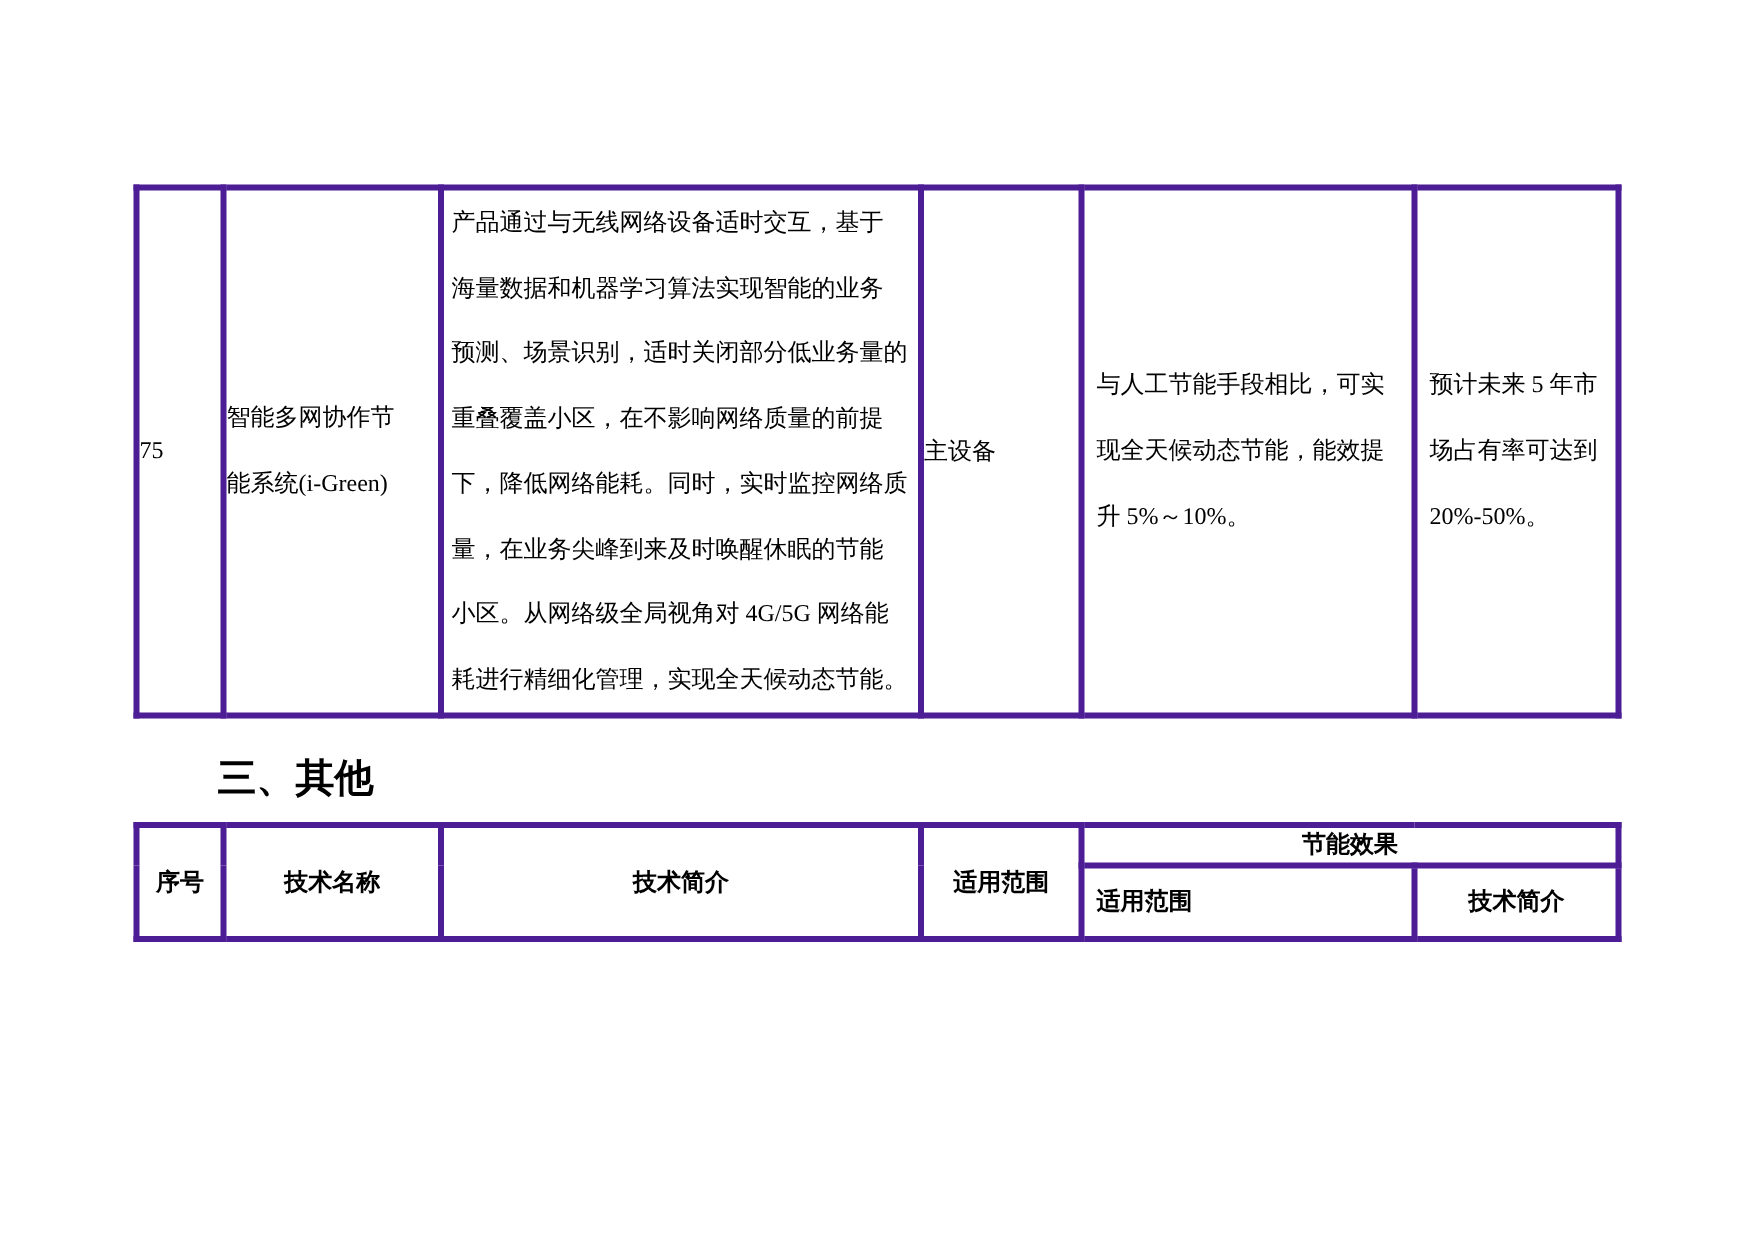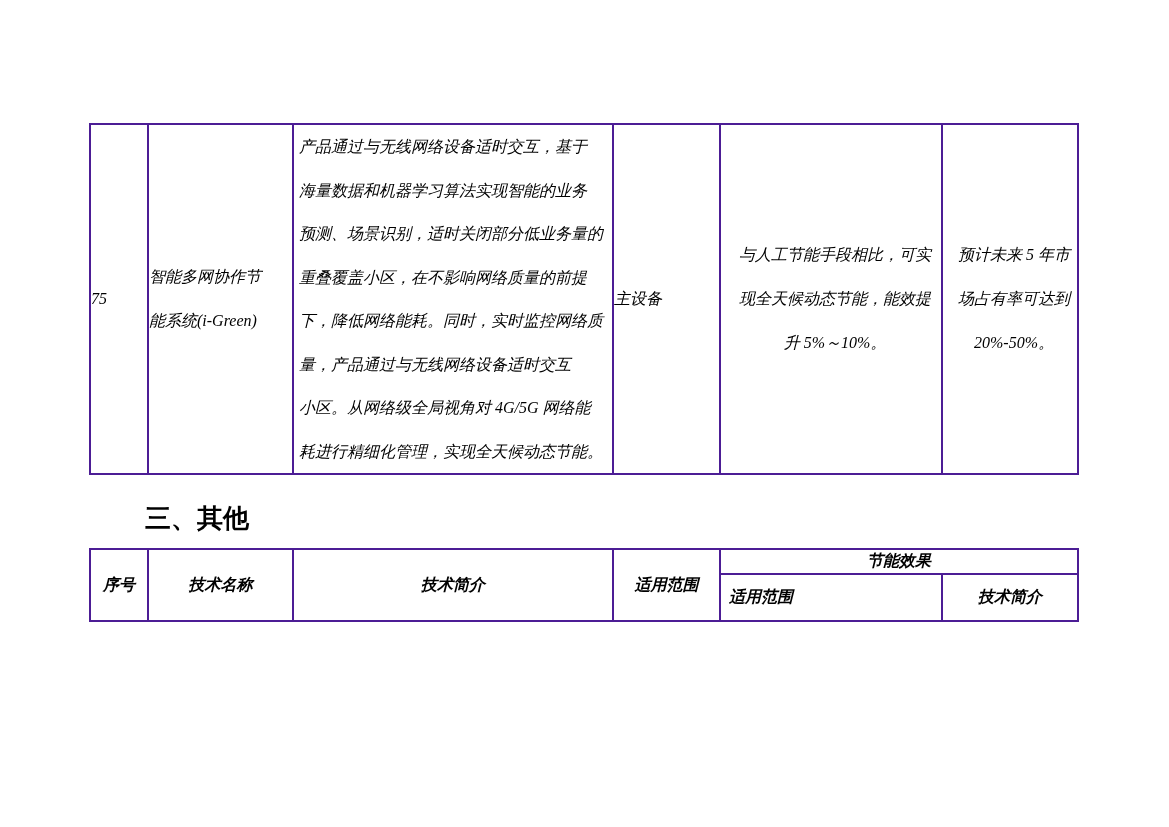--- a/index.html
+++ b/index.html
@@ -13,35 +13,34 @@
     overflow: hidden;
   }
   table.doc-table {
     position: absolute;
     border-collapse: collapse;
     table-layout: fixed;
     width: 988px;
     left: 89px;
   }
   .doc-table td, .doc-table th {
-    border: 2px solid #4c1d95;
+    border: 4px solid #4c1d95;
     padding: 0;
     vertical-align: middle;
     font-size: 16px;
     font-weight: normal;
     overflow: hidden;
-    font-style: italic;
   }
   
   .t1 { top: 123px; height: 350px; }
   .t1 td { height: 348px; }
   .cell-center { text-align: left; }
   .tline { line-height: 44px; white-space: nowrap; }
   .intro-cell .tline { line-height: 43.5px; padding: 0 5px; text-align: left; }
-  .ind-cell .tline, .pot-cell .tline { padding-left: 8px; text-align: center; }
+  .ind-cell .tline, .pot-cell .tline { padding-left: 8px; text-align: left; }
   
   .section-heading {
     position: absolute;
     left: 145px;
     top: 504px;
     font-size: 26px;
     font-weight: bold;
     line-height: 30px;
     white-space: nowrap;
   }
@@ -82,21 +81,21 @@
         <td class="cell-center">
           <div class="tline">智能多网协作节</div>
           <div class="tline">能系统(i-Green)</div>
         </td>
         <td class="intro-cell">
           <div class="tline">产品通过与无线网络设备适时交互，基于</div>
           <div class="tline">海量数据和机器学习算法实现智能的业务</div>
           <div class="tline">预测、场景识别，适时关闭部分低业务量的</div>
           <div class="tline">重叠覆盖小区，在不影响网络质量的前提</div>
           <div class="tline">下，降低网络能耗。同时，实时监控网络质</div>
-          <div class="tline">量，产品通过与无线网络设备适时交互</div>
+          <div class="tline">量，在业务尖峰到来及时唤醒休眠的节能</div>
           <div class="tline">小区。从网络级全局视角对 4G/5G 网络能</div>
           <div class="tline">耗进行精细化管理，实现全天候动态节能。</div>
         </td>
         <td class="cell-center">主设备</td>
         <td class="ind-cell">
           <div class="tline">与人工节能手段相比，可实</div>
           <div class="tline">现全天候动态节能，能效提</div>
           <div class="tline">升 5%～10%。</div>
         </td>
         <td class="pot-cell">

